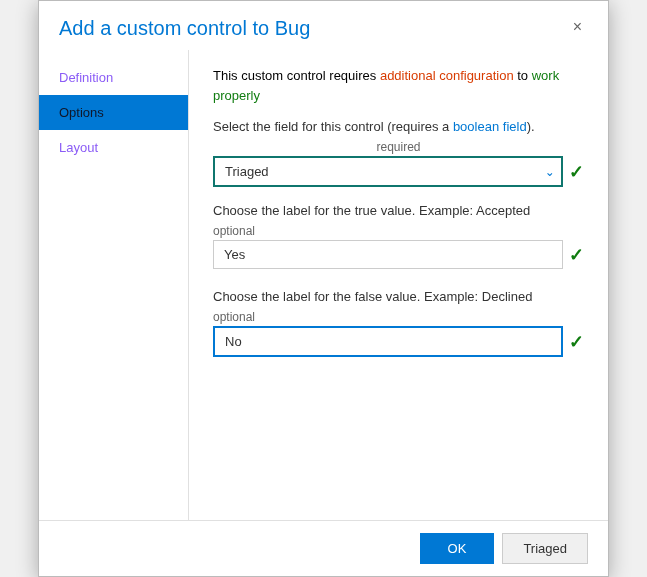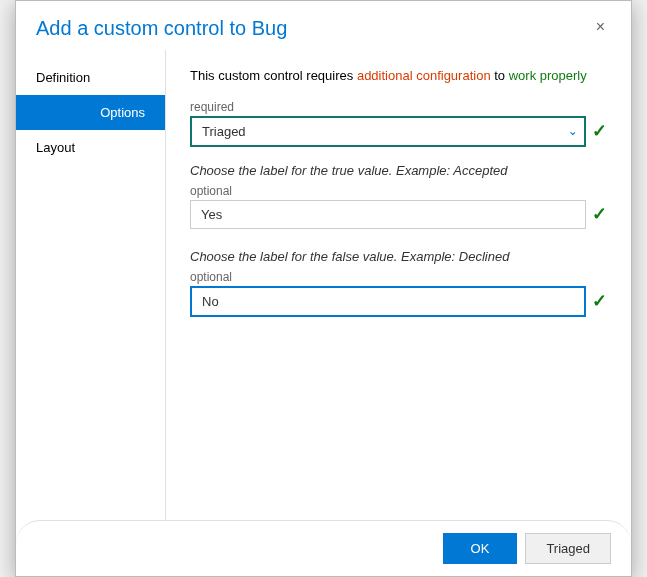--- a/index.html
+++ b/index.html
@@ -6,21 +6,21 @@
     body {
       font-family: 'Segoe UI', Arial, sans-serif;
       font-size: 13px;
       background: #f0f0f0;
       display: flex;
       justify-content: center;
       align-items: center;
       min-height: 100vh;
     }
     .dialog {
-      width: 617px;
+      width: 571px;
       height: 577px;
       background: #fff;
       border: 1px solid #bbb;
       box-shadow: 0 4px 20px rgba(0,0,0,0.3);
       display: flex;
       flex-direction: column;
       position: relative;
     }
     .dialog-header {
       padding: 16px 20px 10px 20px;
@@ -52,27 +52,26 @@
       overflow: hidden;
     }
     .sidebar {
       width: 150px;
       border-right: 1px solid #e0e0e0;
       padding-top: 10px;
     }
     .sidebar-item {
       padding: 10px 20px;
       cursor: pointer;
-      color: #000000;
+      color: #8b5cf6;
       font-size: 13px;
     }
     .sidebar-item.active {
       background: #0078d4;
-      color: #ffffff;
-      text-align: right;
+      color: #0f172a;
     }
     .main-content {
       flex: 1;
       padding: 16px 24px;
       overflow-y: auto;
     }
     .info-text {
       font-size: 13px;
       margin-bottom: 14px;
       line-height: 1.5;
@@ -84,21 +83,21 @@
       color: #333;
       margin-bottom: 6px;
     }
     .field-row {
       display: flex;
       align-items: center;
       gap: 6px;
       margin-bottom: 4px;
     }
     .required-label {
-      text-align: left;
+      text-align: center;
       font-size: 12px;
       color: #666;
       margin-bottom: 2px;
     }
     .optional-label {
       font-size: 12px;
       color: #666;
       margin-bottom: 2px;
     }
     .select-wrapper {
@@ -140,29 +139,27 @@
       outline: none;
     }
     .text-input.active-border {
       border: 2px solid #0078d4;
     }
     .section-label {
       font-size: 13px;
       color: #333;
       margin-top: 14px;
       margin-bottom: 6px;
-      font-style: italic;
     }
     .dialog-footer {
       padding: 12px 20px;
       border-top: 1px solid #e0e0e0;
       display: flex;
       justify-content: flex-end;
       gap: 8px;
-      border-radius: 24px;
     }
     .btn-ok {
       background: #0078d4;
       color: #fff;
       border: none;
       padding: 7px 28px;
       font-size: 13px;
       cursor: pointer;
     }
     .btn-cancel {
@@ -199,20 +196,23 @@
         <span>Layout</span>
       </div>
     </div>
 
     <div class="main-content">
 
       <div class="info-text">
         <span>This custom control requires </span><span class="highlight-red">additional configuration</span><span> to </span><span class="highlight-green">work properly</span>
       </div>
 
+      <div class="select-label">
+        <span>Select the field for this control (requires a </span><span style="color:#0078d4;">boolean field</span><span>).</span>
+      </div>
 
       <div class="required-label">required</div>
 
       <div class="field-row">
         <div class="select-wrapper">
           <select class="select-control">
             <option>Triaged</option>
             <option>Active</option>
             <option>Resolved</option>
             <option>Closed</option>

